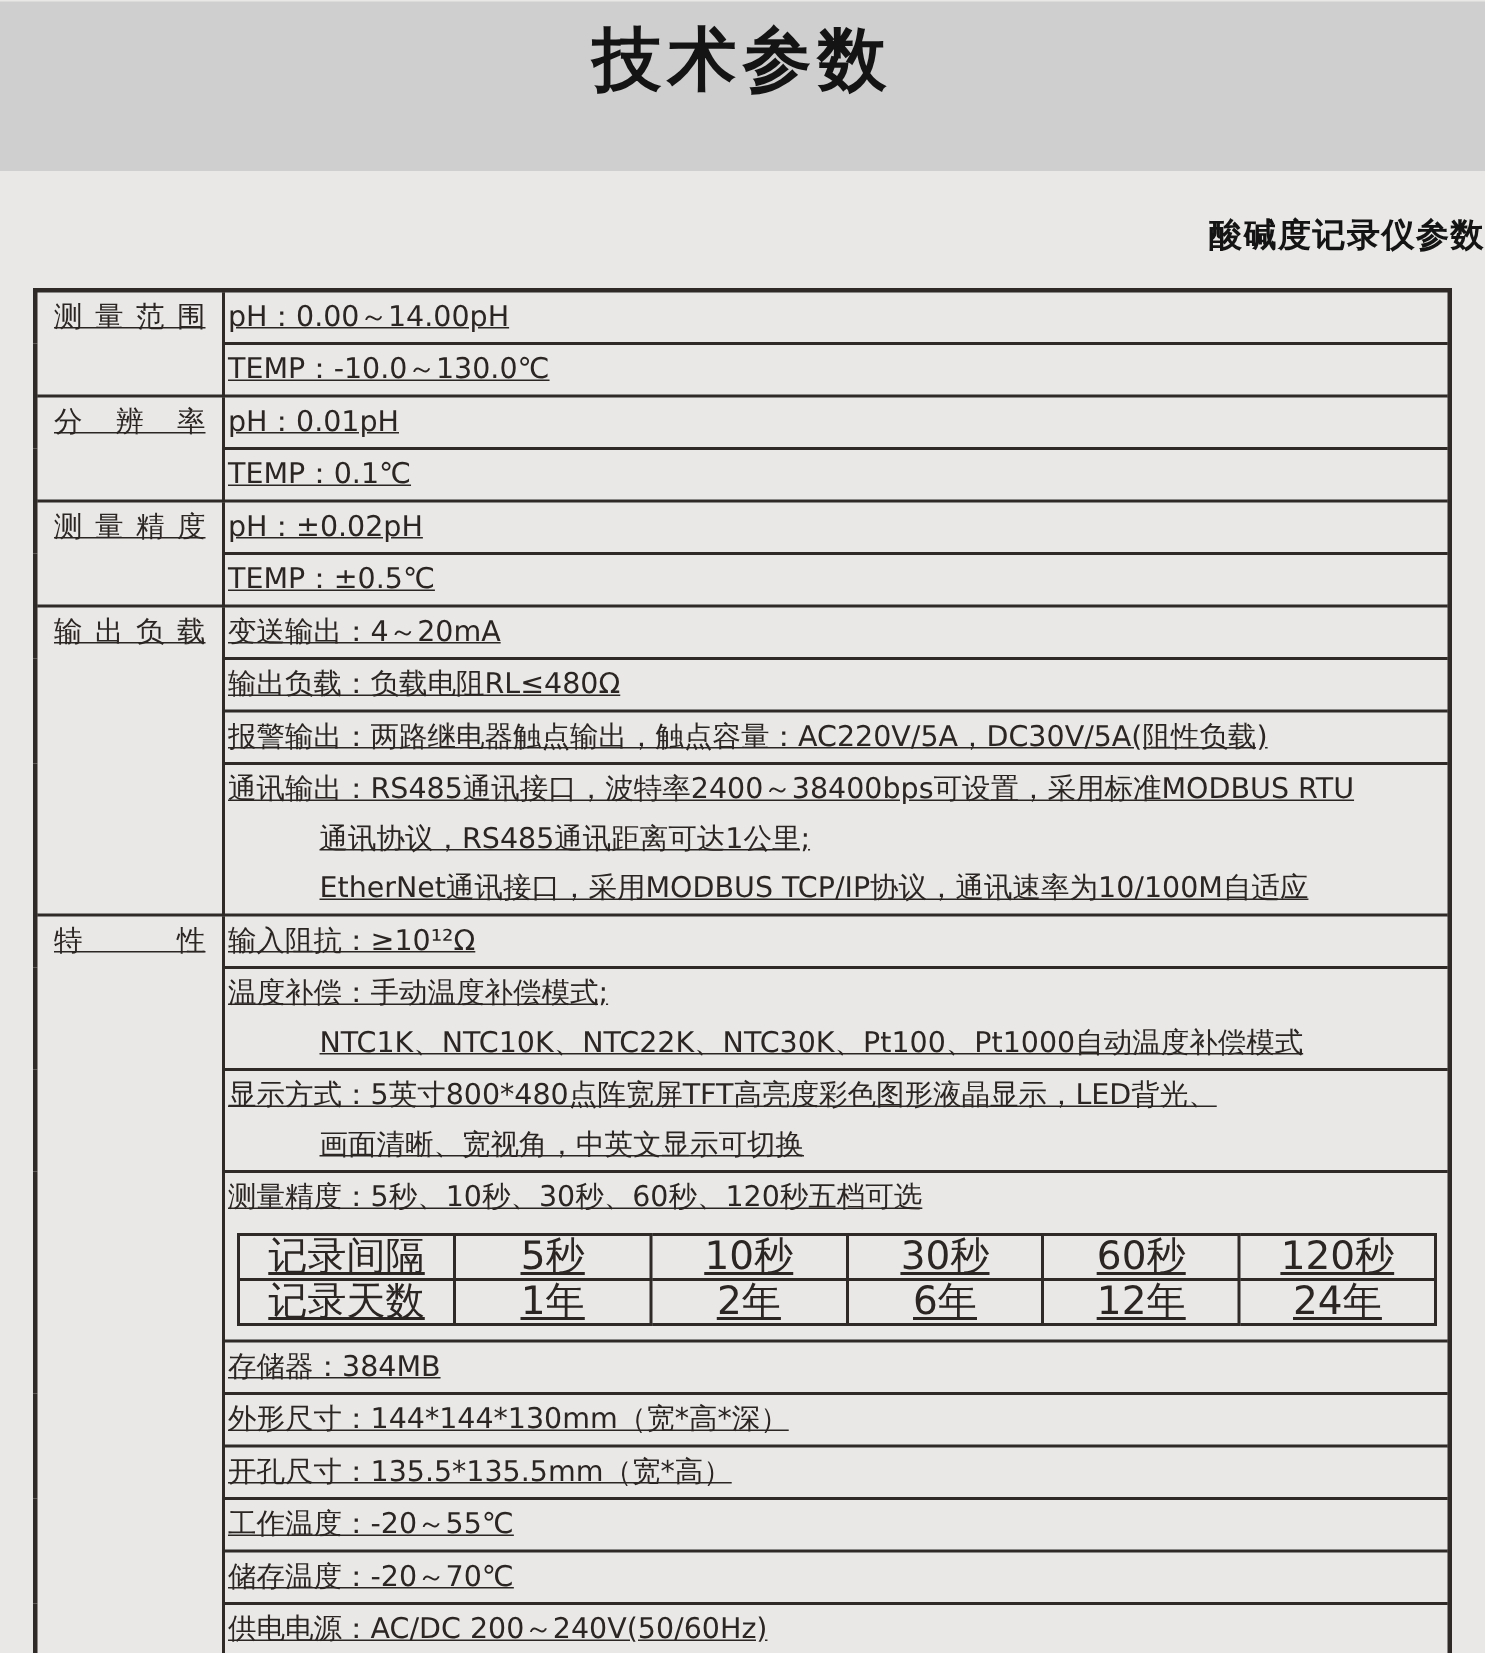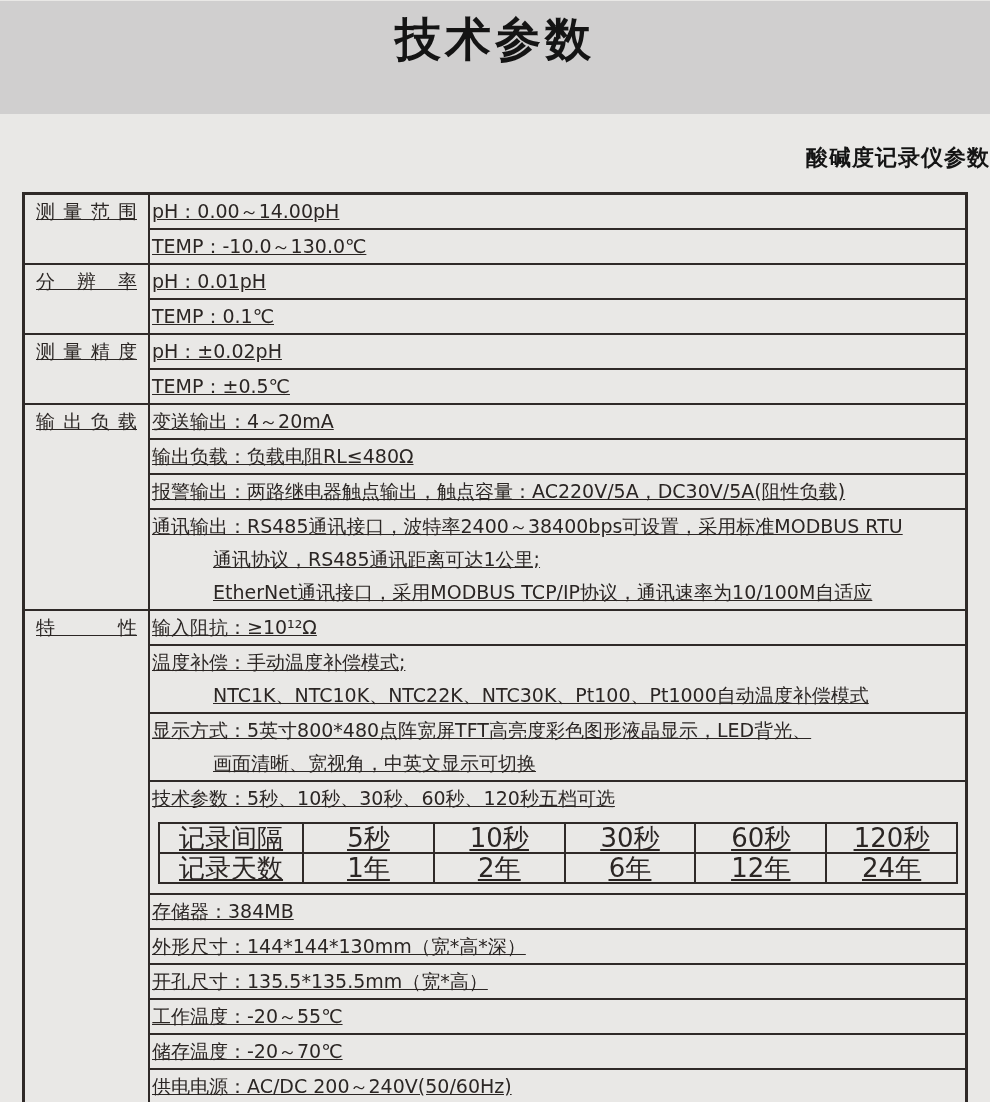--- a/index.html
+++ b/index.html
@@ -163,21 +163,21 @@
       </td>
     </tr>
     <tr>
       <td class="val">
         <div class="ln">显示方式：5英寸800*480点阵宽屏TFT高亮度彩色图形液晶显示，LED背光、</div>
         <div class="ln cont">画面清晰、宽视角，中英文显示可切换</div>
       </td>
     </tr>
     <tr>
       <td class="val">
-        <div class="ln">技术参数：5秒、10秒、30秒、60秒、120秒五档可选</div>
+        <div class="ln">测量精度：5秒、10秒、30秒、60秒、120秒五档可选</div>
         <table class="inner">
           <tbody>
             <tr>
               <td class="ih">记录间隔</td>
               <td>5秒</td>
               <td>10秒</td>
               <td>30秒</td>
               <td>60秒</td>
               <td>120秒</td>
             </tr>

